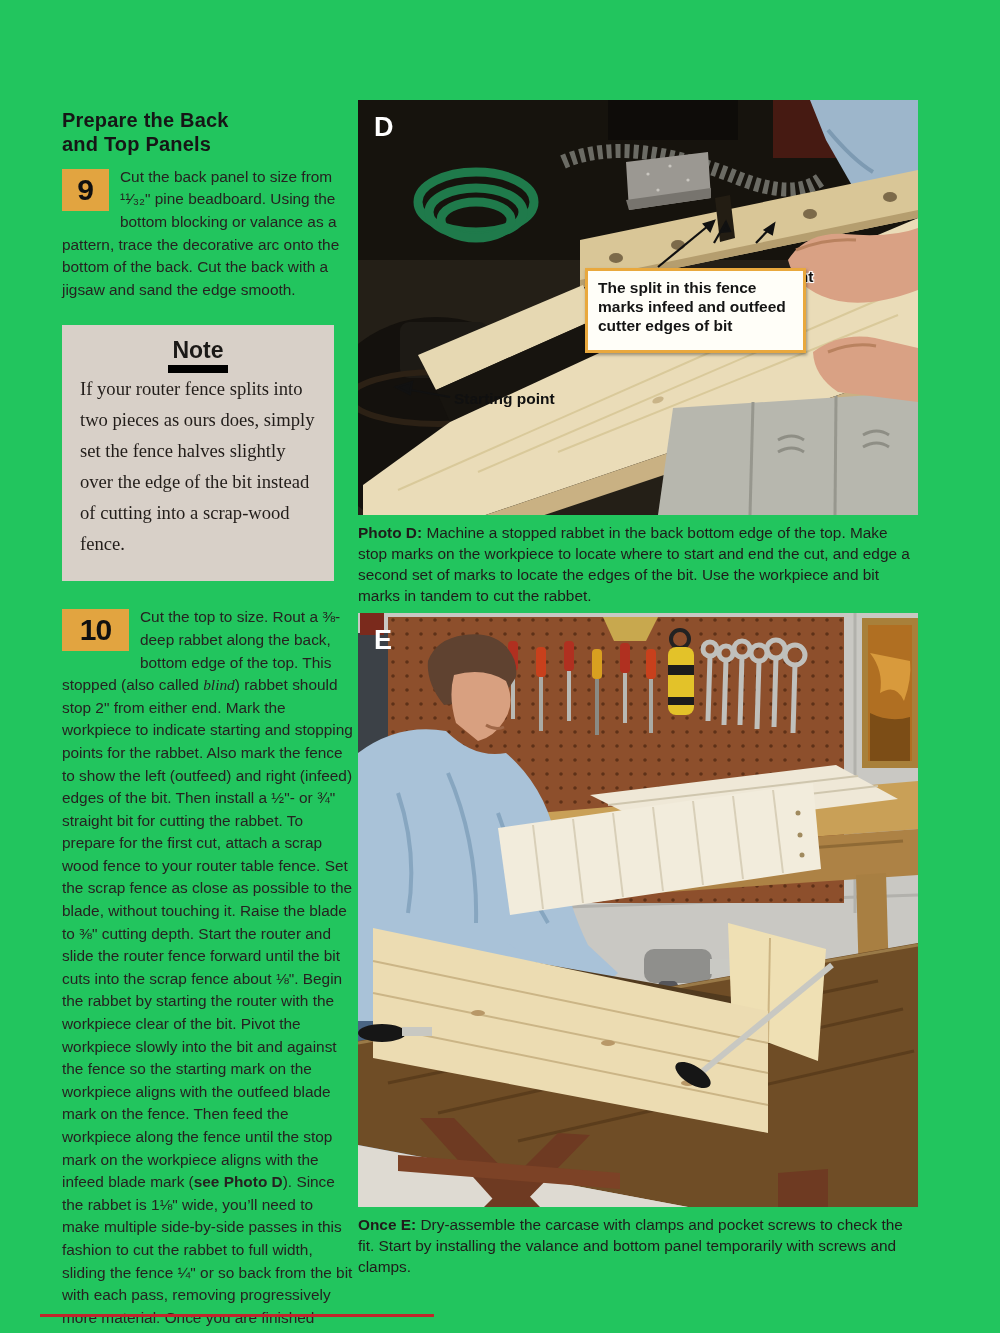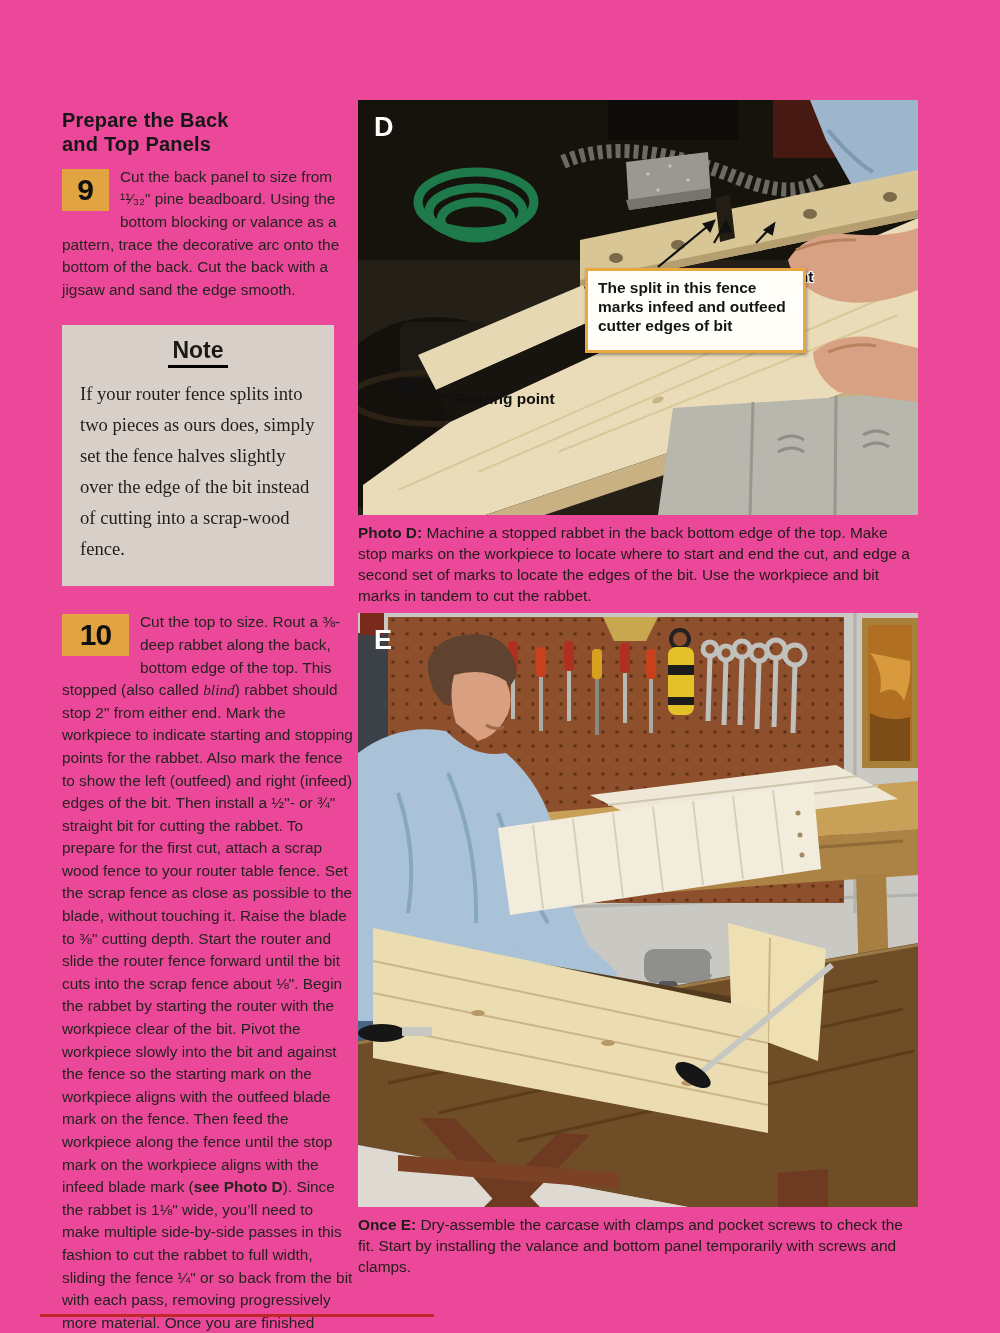--- a/index.html
+++ b/index.html
@@ -1,28 +1,28 @@
 <!DOCTYPE html>
 <html><head>
 <meta charset="utf-8">
 <style>
   html,body{margin:0;padding:0;}
   body{width:1000px;height:1333px;background:#ffffff;font-family:"Liberation Sans",sans-serif;color:#231f20;position:relative;overflow:hidden;}
-  .page{position:absolute;inset:0;background:#ec4899;}
+  .page{position:absolute;inset:0;background:#22c55e;}
 
   
   .left-col{position:absolute;left:62px;top:108px;width:291px;}
   .heading{font-size:20px;line-height:1.22;font-weight:700;color:#161616;letter-spacing:.2px;white-space:pre-line;}
   .step-para{margin-top:9px;font-size:15.4px;line-height:22.6px;color:#262220;}
   .badge{float:left;width:47px;height:42px;background:#e2a440;color:#101010;font-weight:800;font-size:30px;line-height:42px;text-align:center;margin:3px 11px 3px 0;}
   .badge.ten{width:67px;letter-spacing:-1px;}
   .note-box{margin-top:24px;width:272px;box-sizing:border-box;background:#d8d0c8;padding:12px 18px 22px 18px;}
   .note-title{font-size:23px;font-weight:800;color:#1b1917;text-align:center;}
-  .note-title span{display:inline-block;border-bottom:3px solid #000000;padding:0 4px 1px 4px;}
-  .note-body{margin-top:10px;font-family:"Liberation Serif",serif;font-size:18.6px;line-height:31px;color:#221d1a;}
+  .note-title span{display:inline-block;border-bottom:8px solid #000000;padding:0 4px 1px 4px;}
+  .note-body{font-family:"Liberation Serif",serif;font-size:18.6px;line-height:31px;color:#221d1a;}
   .step10-wrap{margin-top:25px;}
   .seg-italic{font-style:italic;font-family:"Liberation Serif",serif;}
   .seg-bold{font-weight:700;}
 
   
   .right-col{position:absolute;left:358px;top:100px;width:560px;}
   .photo{position:relative;width:560px;overflow:hidden;background:#1c1914;}
   .photo-d{height:415px;}
   .photo-e{height:594px;margin-top:7px;}
   .photo svg{position:absolute;left:0;top:0;}

